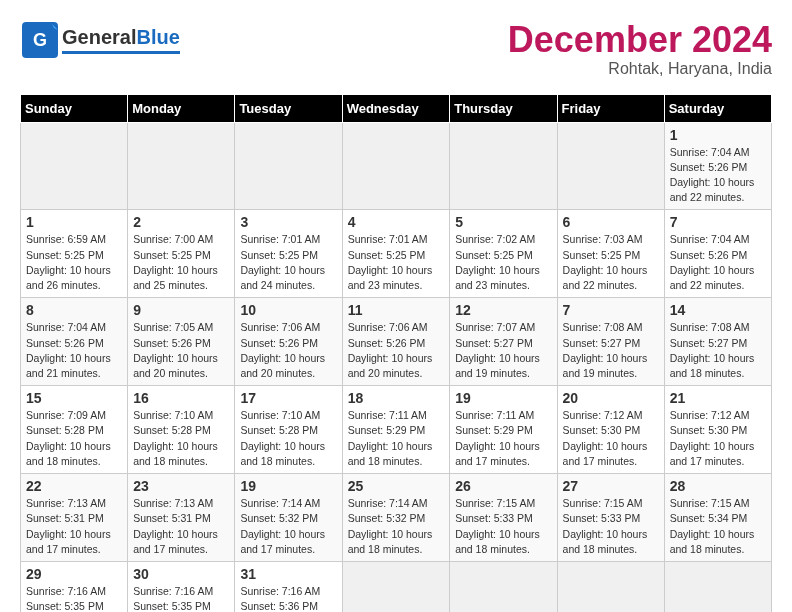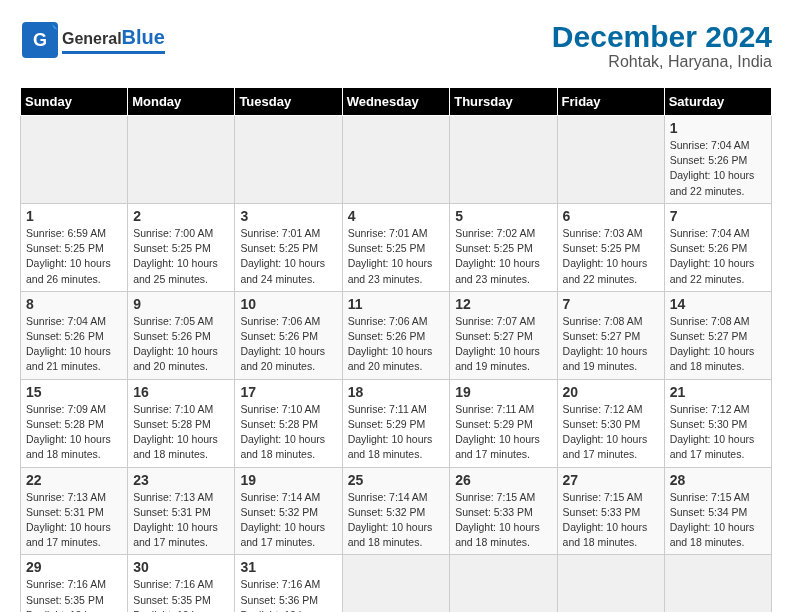--- a/index.html
+++ b/index.html
@@ -24,23 +24,23 @@
     .logo-underline {
       width: 100%;
       height: 3px;
       background: #1a6bbf;
       margin-top: 2px;
     }
     .title-block {
       text-align: right;
     }
     .title-block h1 {
-      font-size: 30px;
-      font-weight: bold;
-      color: #0369a1;
+      font-size: 36px;
+      font-weight: bold;
+      color: #be185d;
       line-height: 1.1;
     }
     .title-block h2 {
       font-size: 16px;
       color: #555;
       font-weight: normal;
     }
     .calendar {
       width: 100%;
       border-collapse: collapse;
@@ -83,21 +83,21 @@
     }
     .empty-cell {
       background: #f0f0f0 !important;
     }
     .logo-svg {
       display: flex;
       align-items: center;
       gap: 2px;
     }
     .logo-general {
-      font-size: 16px;
+      font-size: 20px;
       font-weight: bold;
       color: #333;
     }
     .logo-blue {
       font-size: 20px;
       font-weight: bold;
       color: #1a6bbf;
       text-align: center;
     }
   </style>

